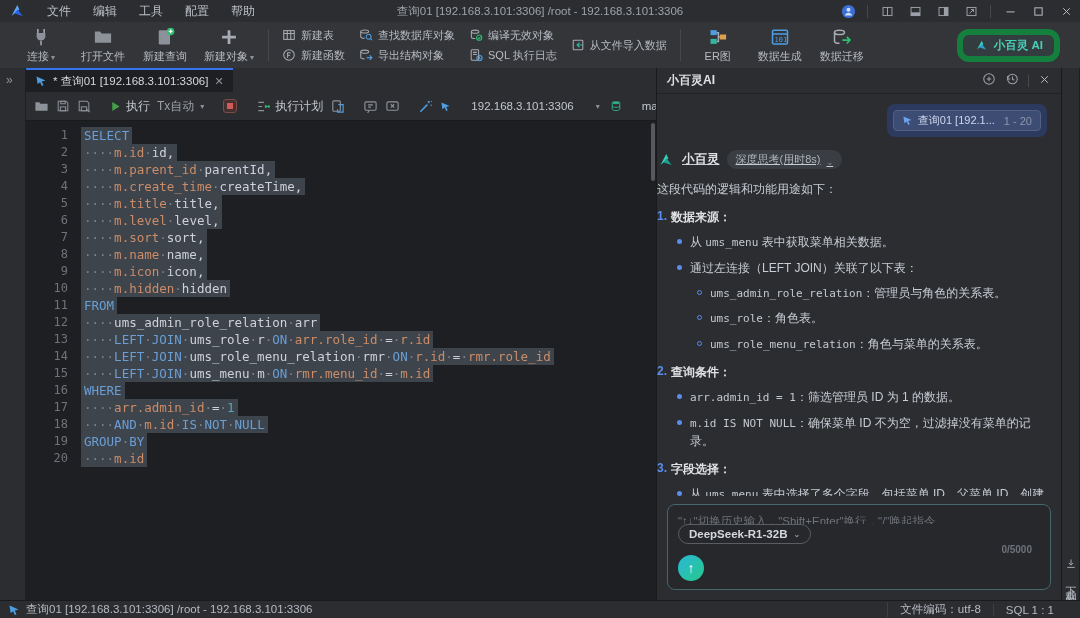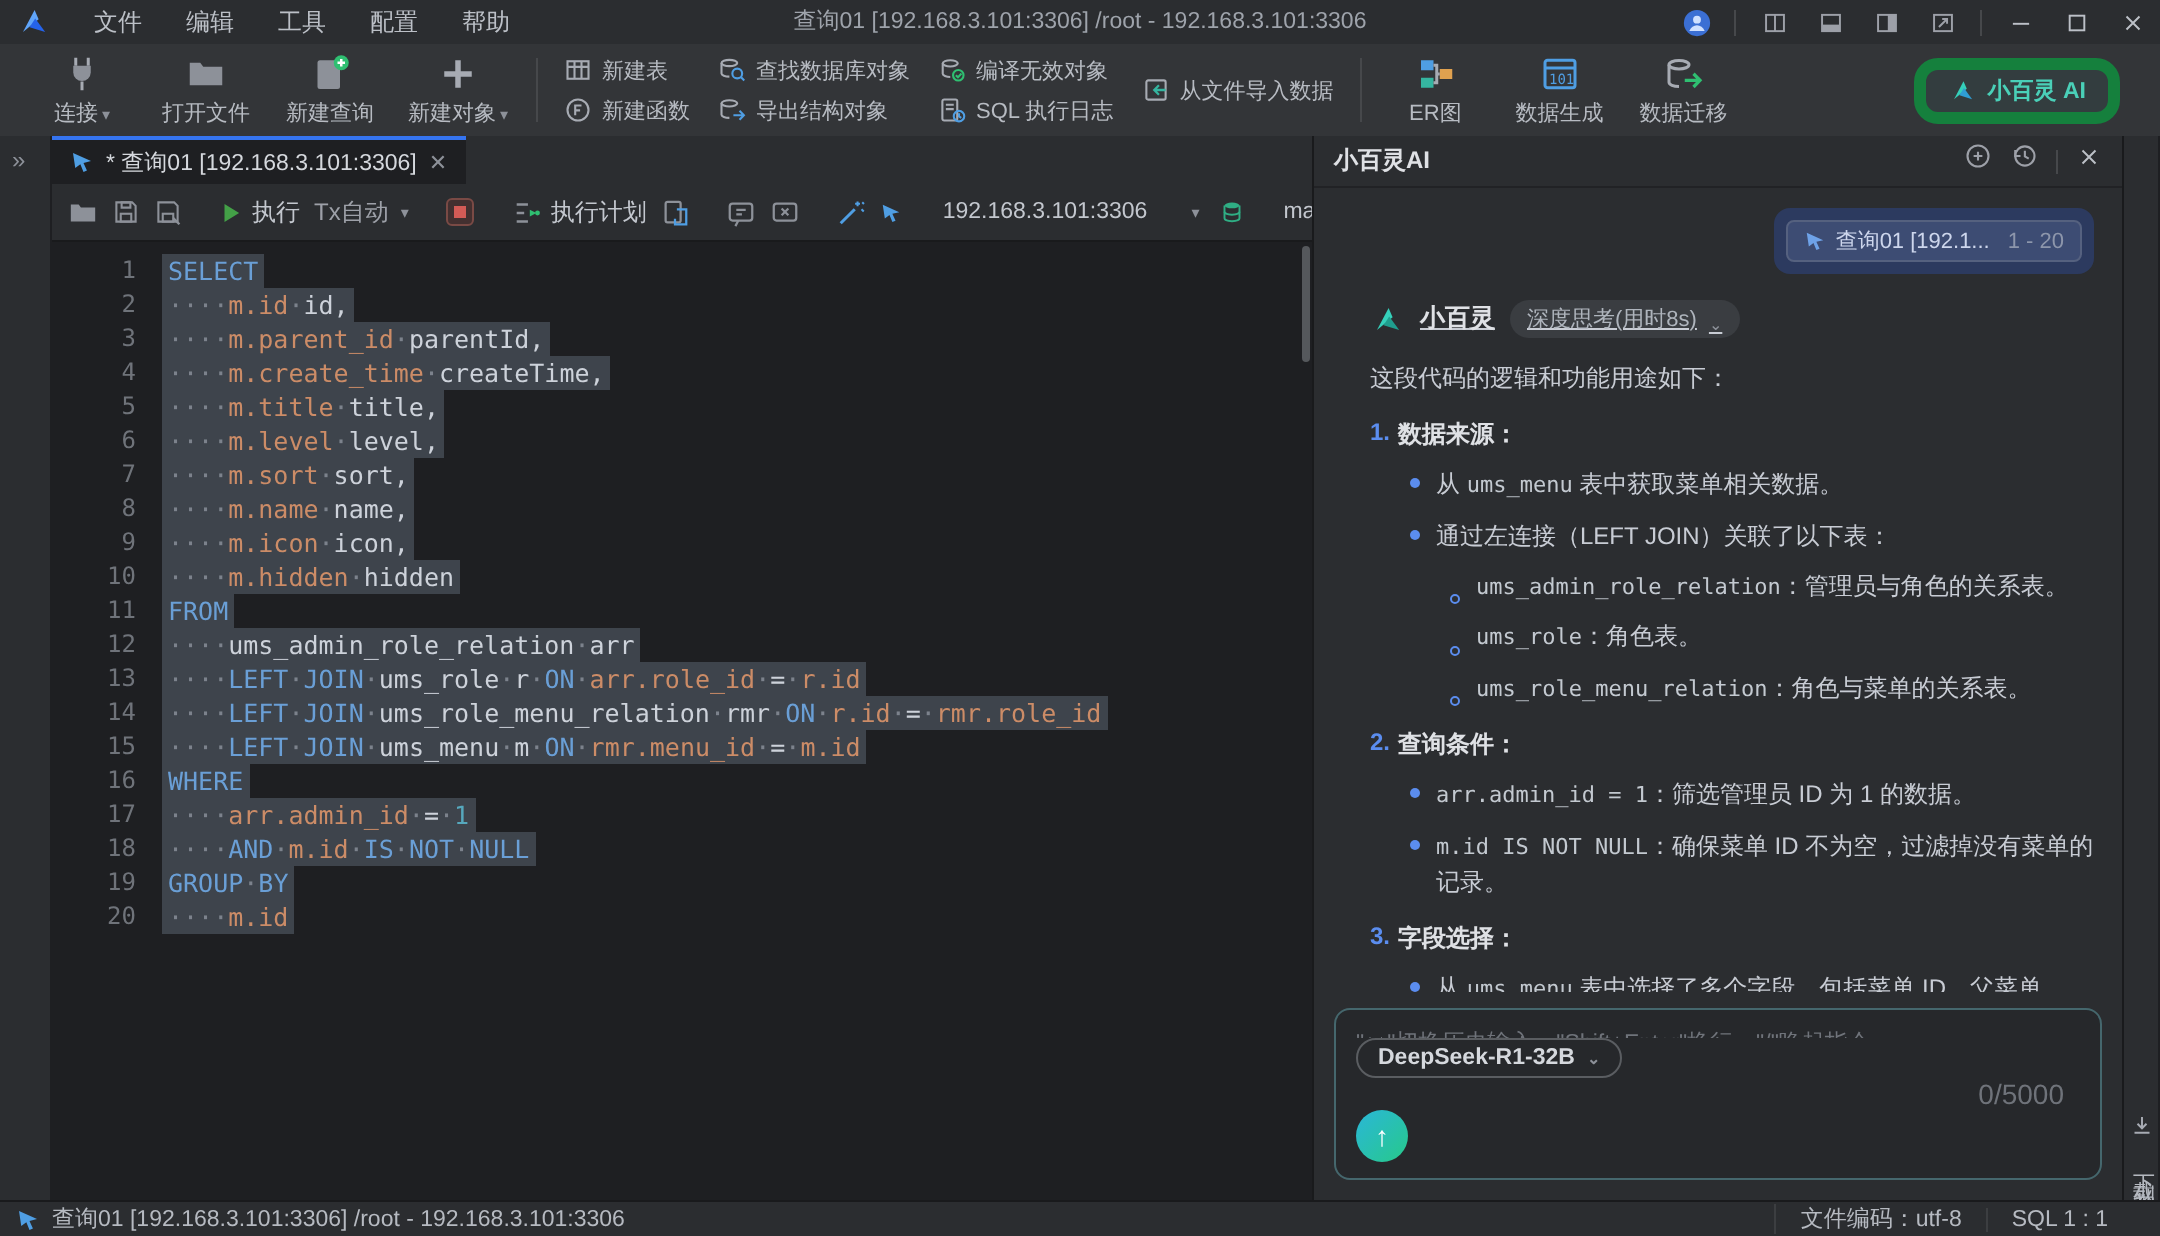--- a/index.html
+++ b/index.html
@@ -68,50 +68,50 @@
   #ed-scroll { position:absolute; top:2px; right:1px; width:4px; height:58px; background:#55585c; border-radius:2px; }
 
   
   #ai-panel { width:405px; flex:none; background:#2b2d30; border-left:1px solid #191a1c;
     display:flex; flex-direction:column; }
   #ai-head { height:26px; border-bottom:1px solid #212225; display:flex; align-items:center;
     padding:0 10px; flex:none; }
   #ai-head .t { font-size:12px; font-weight:bold; color:#dfe1e5; }
   #ai-head .icons { margin-left:auto; display:flex; align-items:center; gap:9px; }
   #ai-head .sep { width:1px; height:12px; background:#46484b; }
-  #ai-body { flex:1; overflow:hidden; padding:10px 14px 0 0;margin-left:28px; }
+  #ai-body { flex:1; overflow:hidden; padding:10px 14px 0 0; }
   #user-row { display:flex; justify-content:flex-end; }
   #user-bubble { background:#2c3a5f; border-radius:8px; padding:6px; }
   #user-chip { background:#3d4c73; border:1px solid #55617f; border-radius:4px; padding:2px 8px;
     display:flex; align-items:center; gap:5px; }
   #user-chip .c-t { font-size:11px; color:#cdd6ec; }
   #user-chip .c-r { font-size:11px; color:#8d96ab; margin-left:4px; }
   #asst-head { display:flex; align-items:center; gap:7px; margin-top:13px;text-decoration:underline; }
   #asst-head .n { font-size:12.5px; font-weight:bold; color:#dfe1e5; }
   #think-pill { background:#3a3d41; border-radius:10px; padding:2px 9px; font-size:11px;
     color:#aeb4bc; display:flex; align-items:flex-end; gap:4px; cursor:pointer; }
   #intro { font-size:12px; color:#c8ccd4; margin-top:12px; }
   .sec { margin-top:11px; }
   .sec-h { display:flex; font-size:12px; font-weight:bold; }
   .sec-n { color:#5b8def; margin-right:4px; }
   .sec-t { color:#dfe1e5; }
   .bullet { display:flex; margin:7px 0 0 20px; font-size:12px; color:#c8ccd4; line-height:1.5; }
   .b-dot { width:5px; height:5px; border-radius:50%; background:#5b8def; margin:6px 8px 0 0; flex:none; }
   .b-sub .b-dot { background:transparent; border:1px solid #5b8def; }
-  .b-sub { margin-left:40px;align-items:flex-end; }
+  .b-sub { margin-left:40px; }
   .c-inline { font-family:"DejaVu Sans Mono",monospace; font-size:11px; color:#c3c9d0; }
   #ai-input { flex:none; margin:8px 10px 10px 10px; border:1px solid #45676d; border-radius:8px;
     background:#26282b; padding:9px 10px 8px 10px; height:86px; display:flex; flex-direction:column; }
   #ai-input textarea { flex:1; background:transparent; border:none; outline:none; resize:none;
     font-family:"Liberation Sans",sans-serif; font-size:11.5px; color:#c8ccd4; }
   #ai-input textarea::placeholder { color:#6f737a; }
   #input-row { display:flex; align-items:flex-start;flex-direction:column; }
   #model-pill { border:1px solid #5a5d61; border-radius:12px; padding:3px 10px; font-size:11.5px;
     color:#d5d8dd; font-weight:bold; display:flex; align-items:center; gap:4px; cursor:pointer; }
-  #counter { margin-left:auto; font-size:14px; color:#6f737a; margin-right:8px; }
+  #counter { margin-left:auto; font-size:10px; color:#6f737a; margin-right:8px;font-weight:bold; }
   #send-btn { width:26px; height:26px; border-radius:50%; background:linear-gradient(135deg,#2ab7d8,#27c98a);
     display:flex; align-items:center; justify-content:center; color:#fff; font-size:14px; cursor:pointer; }
 
   
   #right-strip { width:18px; flex:none; background:#2b2d30; border-left:1px solid #191a1c;
     display:flex; flex-direction:column; align-items:center; justify-content:flex-end; padding-bottom:10px; }
   #dl-text { writing-mode:vertical-rl; font-size:11px; color:#b4b8bf; letter-spacing:3px; margin-top:4px; }
 
   
   #statusbar { position:absolute; top:600px; left:0; width:1080px; height:18px; background:#2b2d30;

